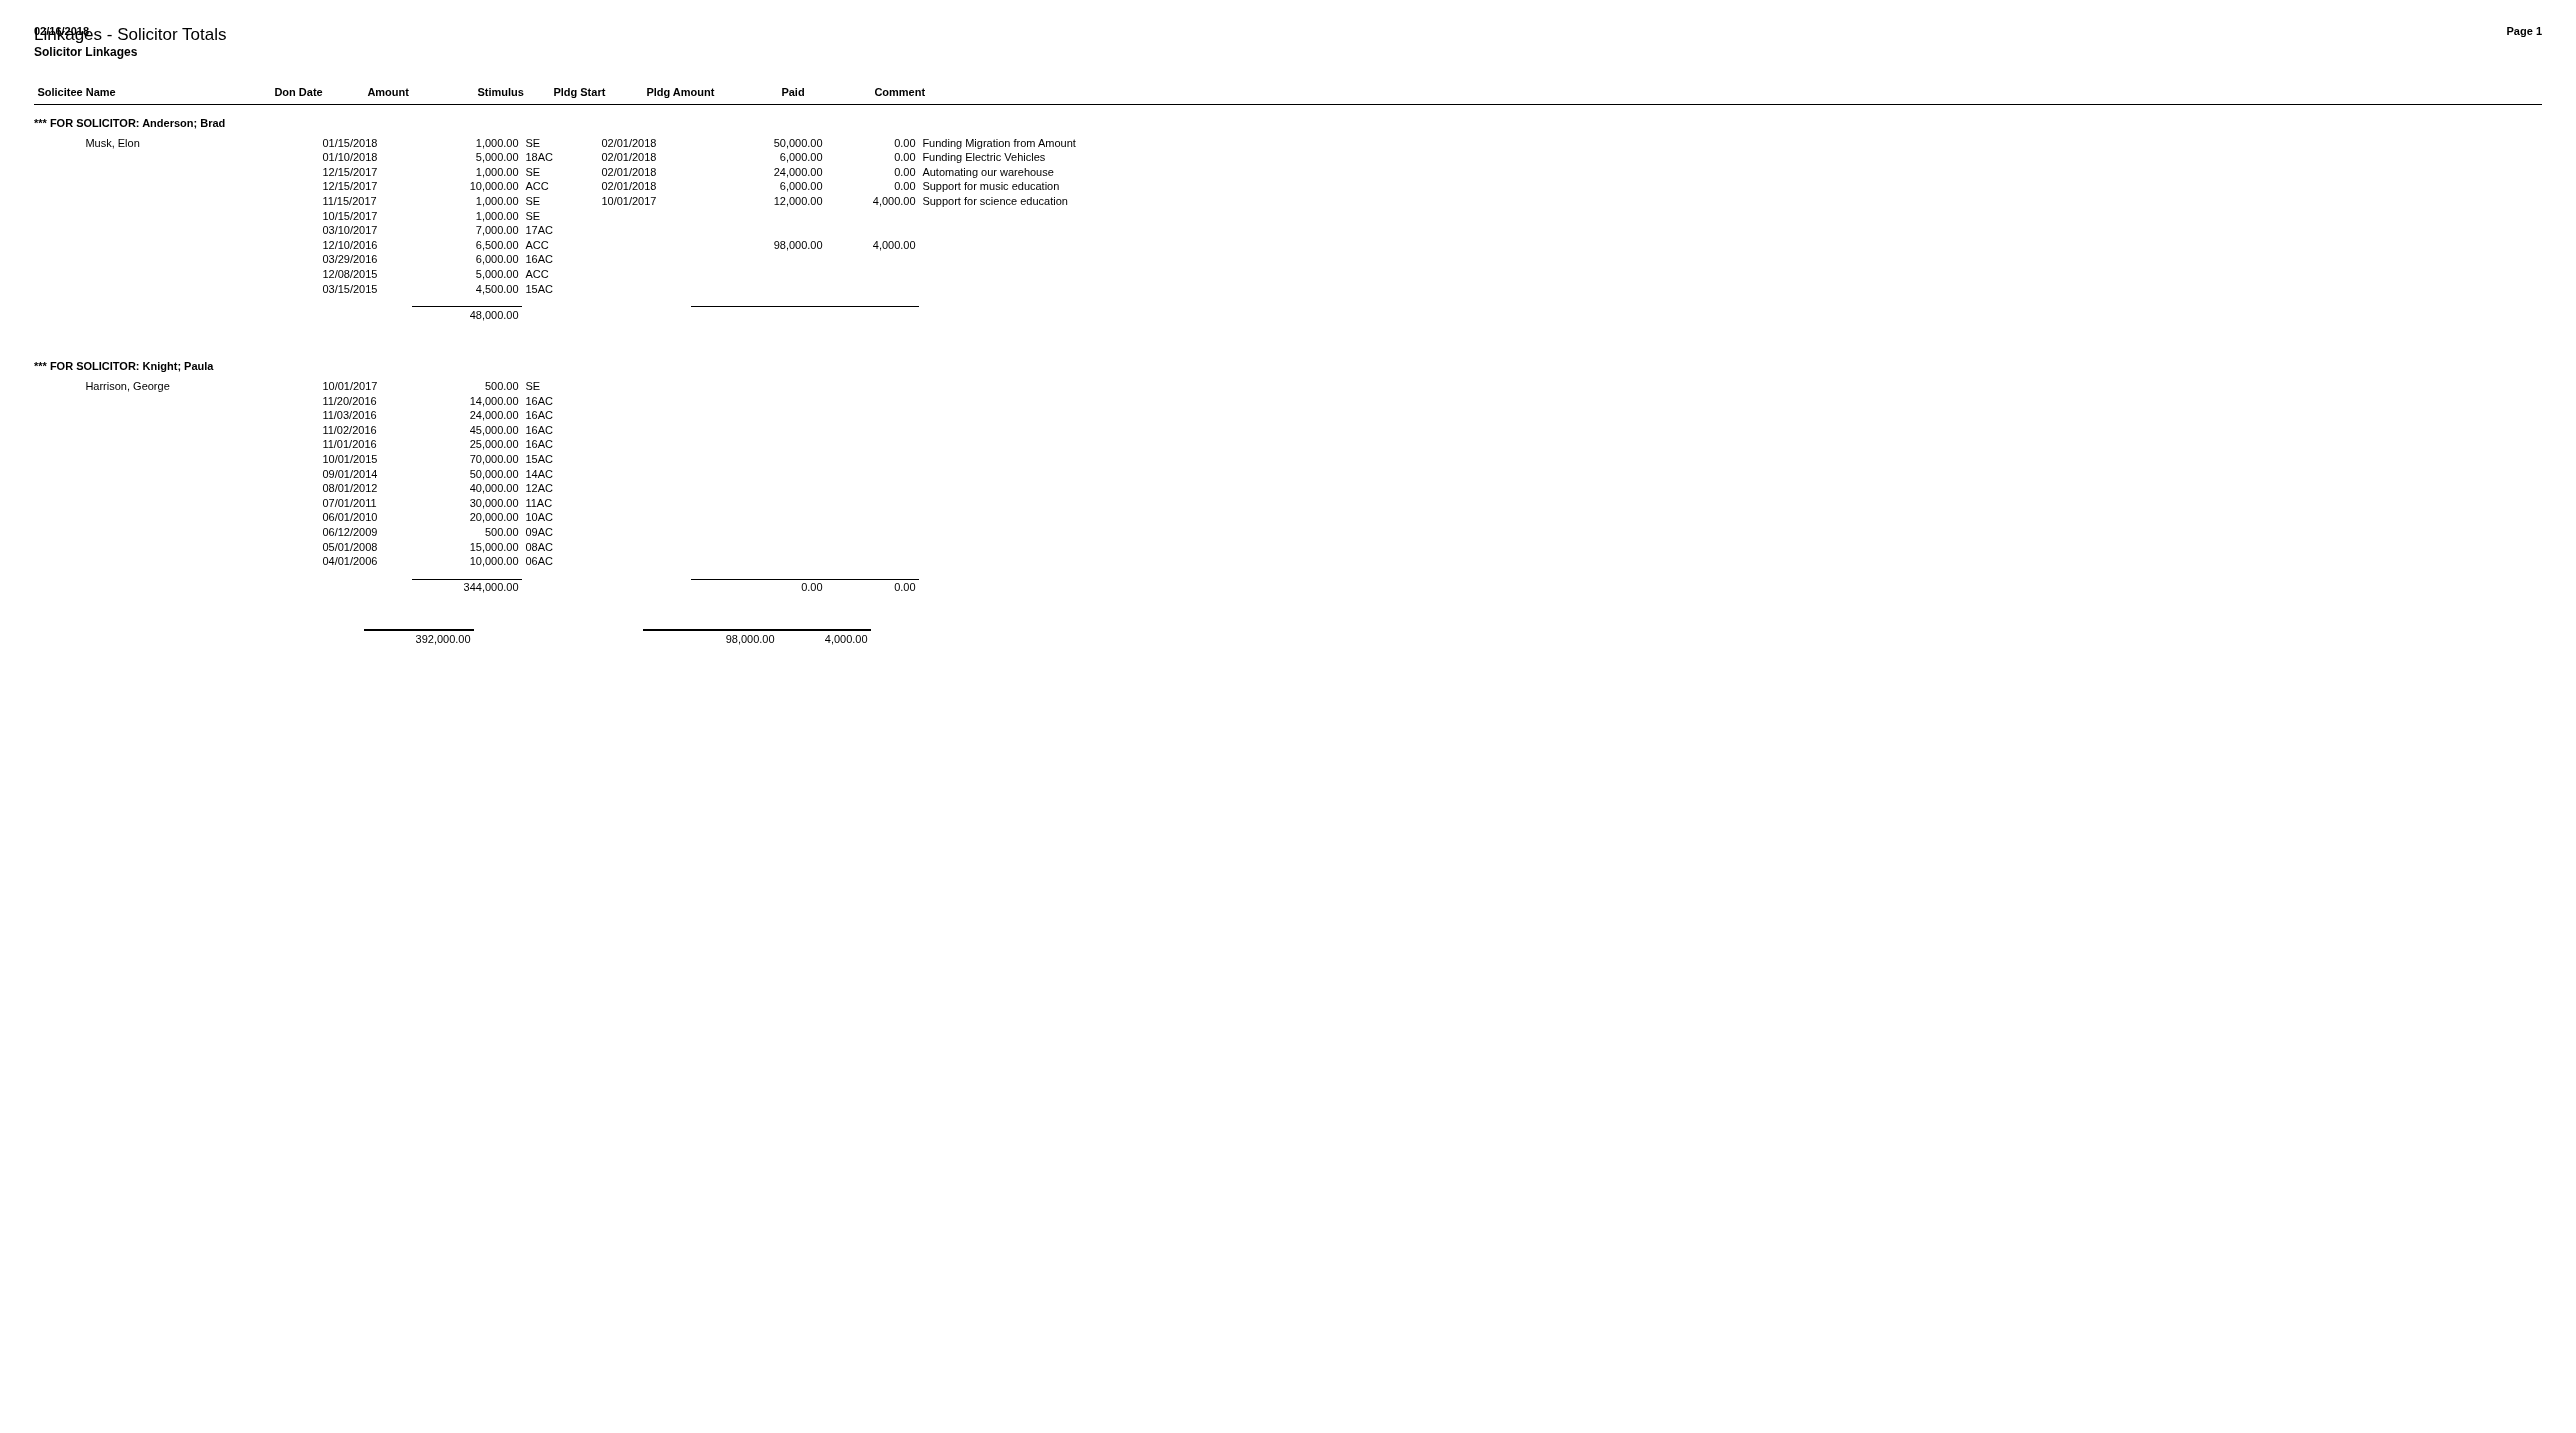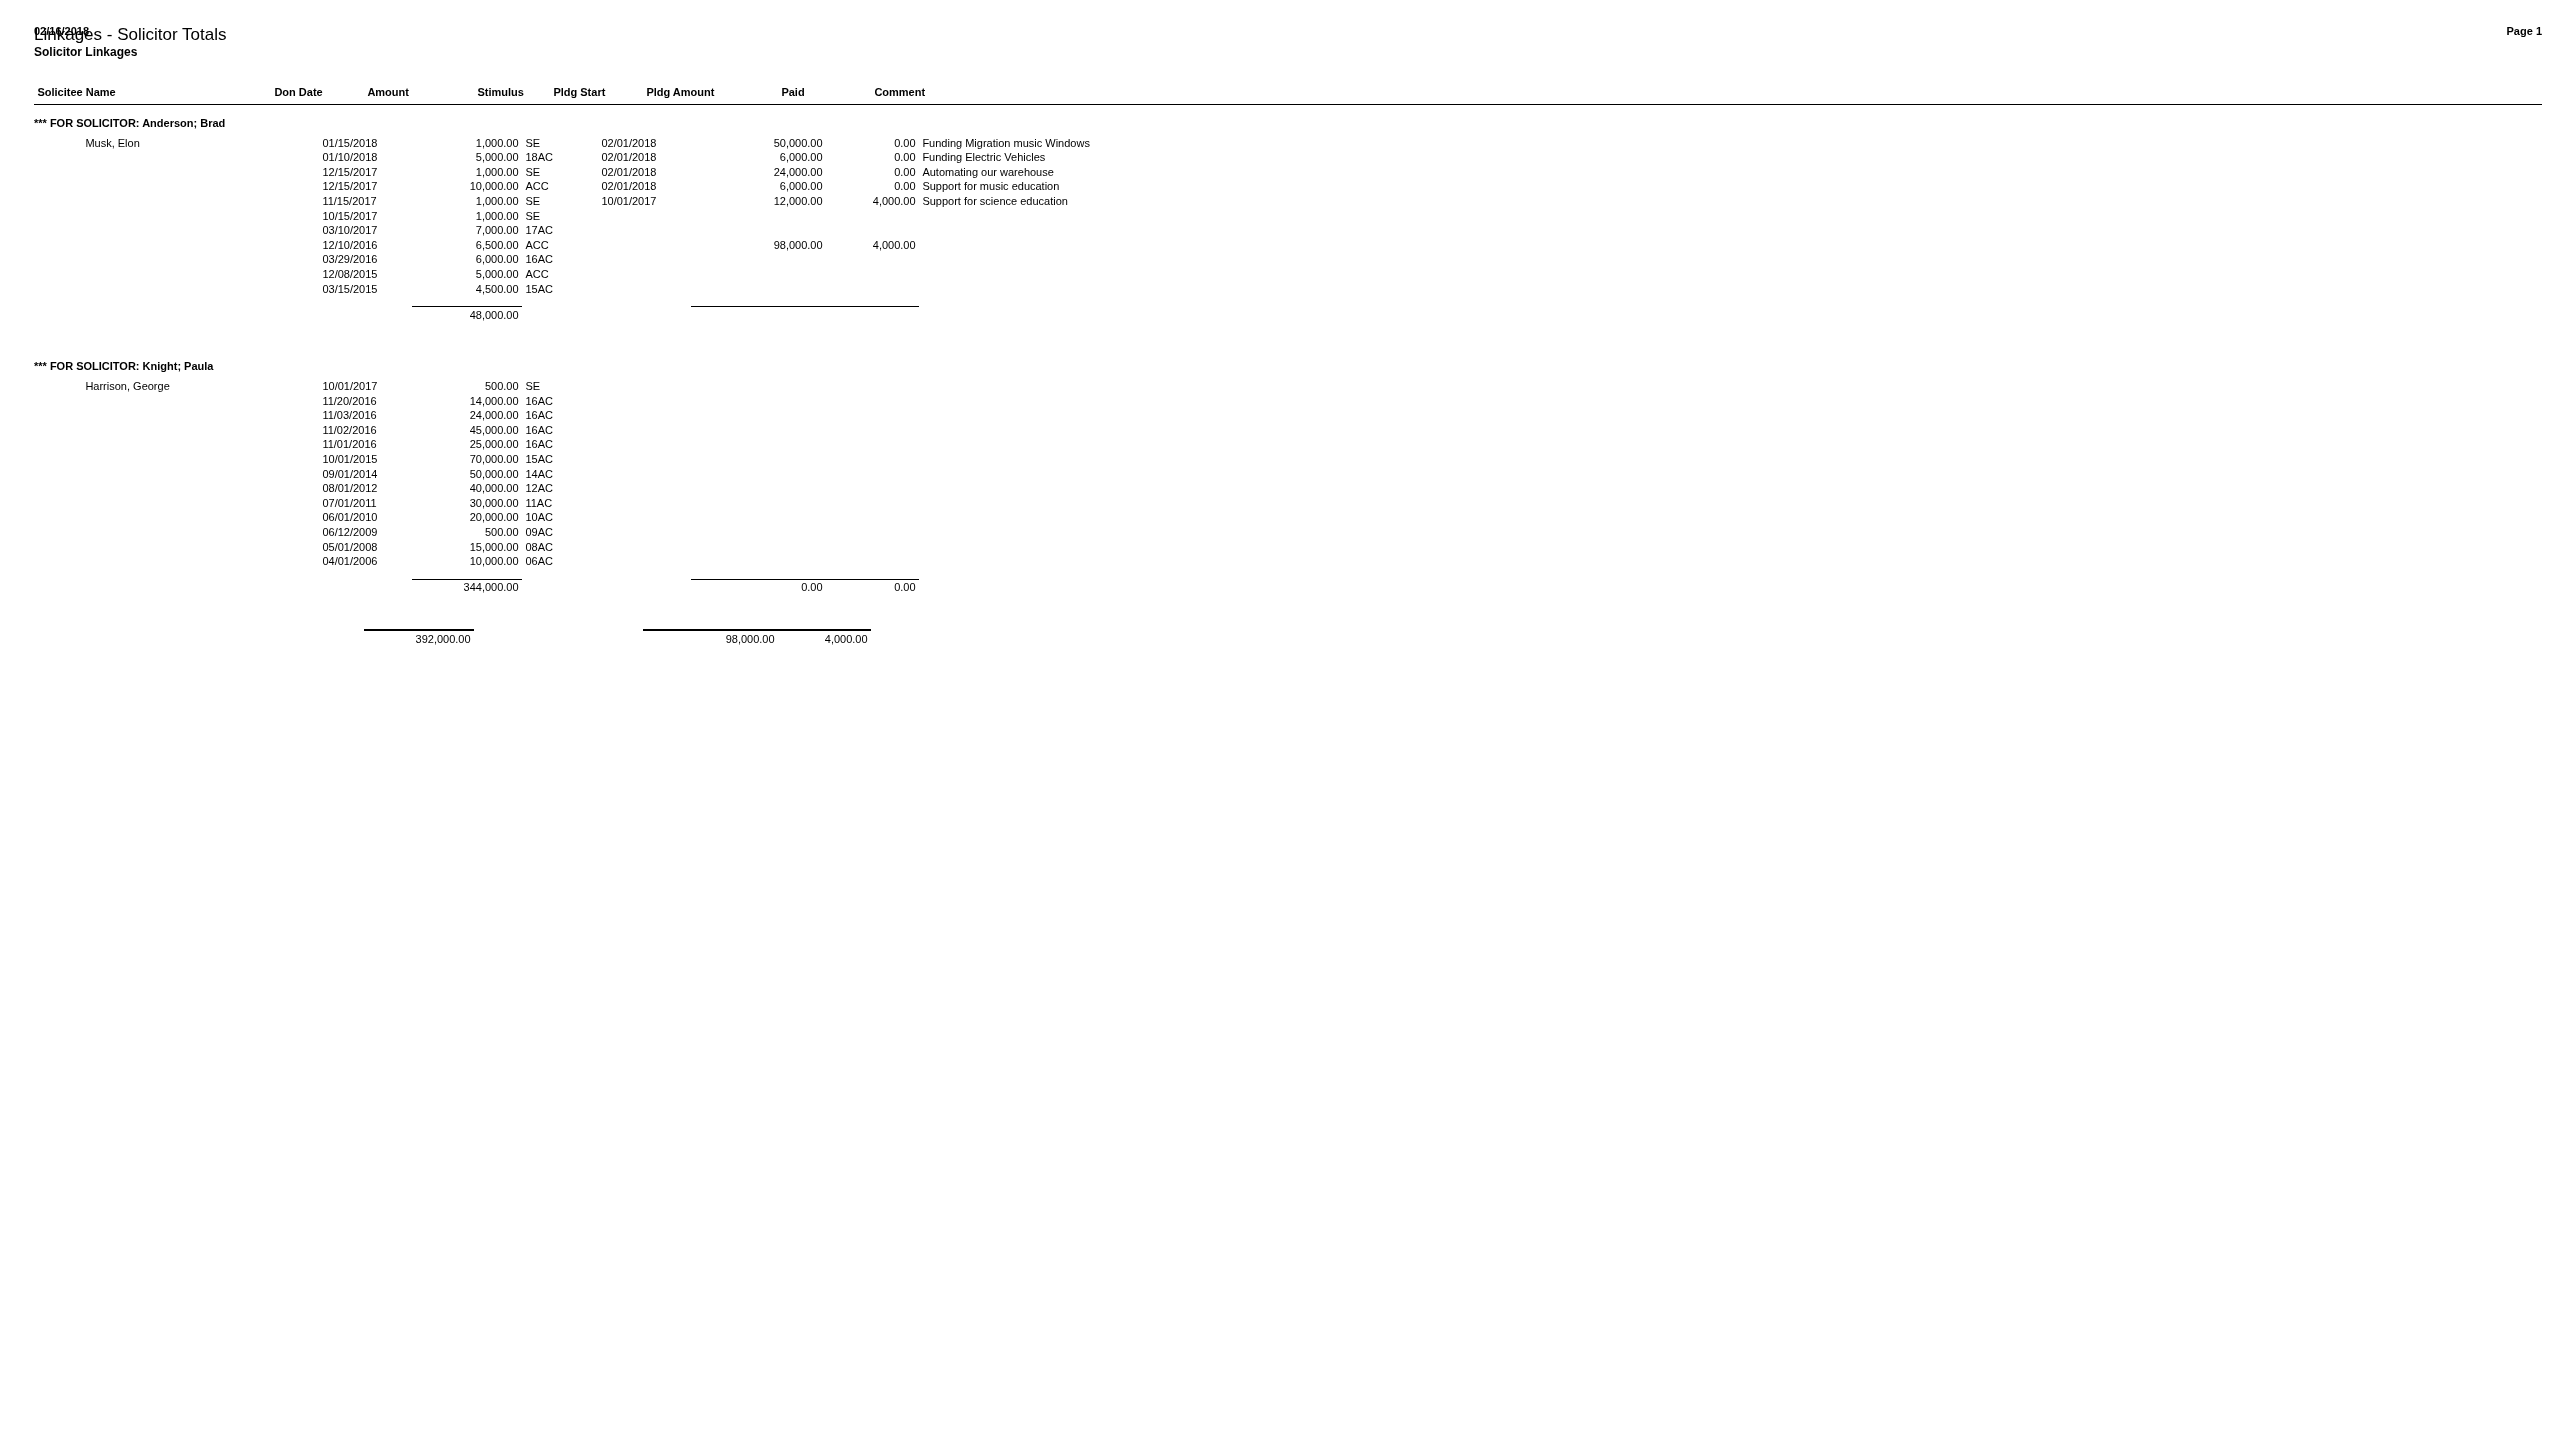--- a/index.html
+++ b/index.html
@@ -142,21 +142,21 @@
     <div class="section-header">*** FOR SOLICITOR: Anderson; Brad</div>
     <div class="donor-block">
       <div class="donor-rows">
         <div class="cell">Musk, Elon</div>
         <div class="cell">01/15/2018</div>
         <div class="cell right">1,000.00</div>
         <div class="cell">SE</div>
         <div class="cell">02/01/2018</div>
         <div class="cell right">50,000.00</div>
         <div class="cell right">0.00</div>
-        <div class="cell">Funding Migration music Windows</div>
+        <div class="cell">Funding Migration from Amount</div>
       </div>
       <div class="donor-rows">
         <div class="cell"></div>
         <div class="cell">01/10/2018</div>
         <div class="cell right">5,000.00</div>
         <div class="cell">18AC</div>
         <div class="cell">02/01/2018</div>
         <div class="cell right">6,000.00</div>
         <div class="cell right">0.00</div>
         <div class="cell">Funding Electric Vehicles</div>

